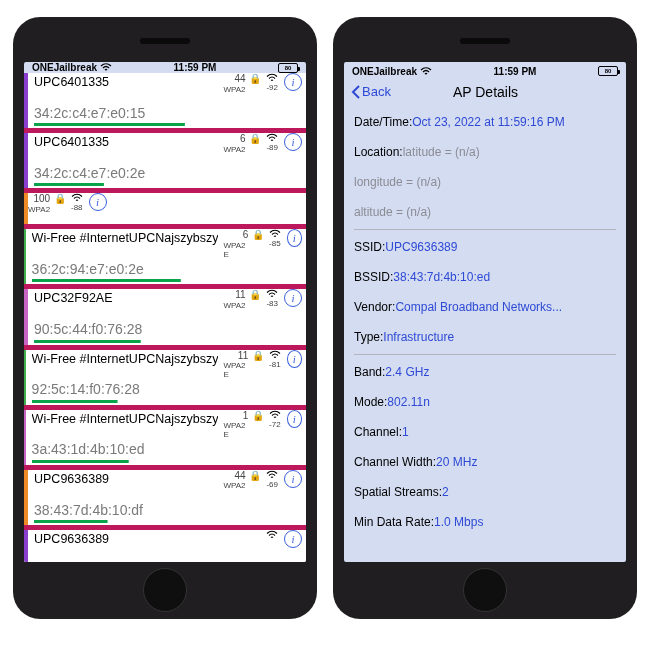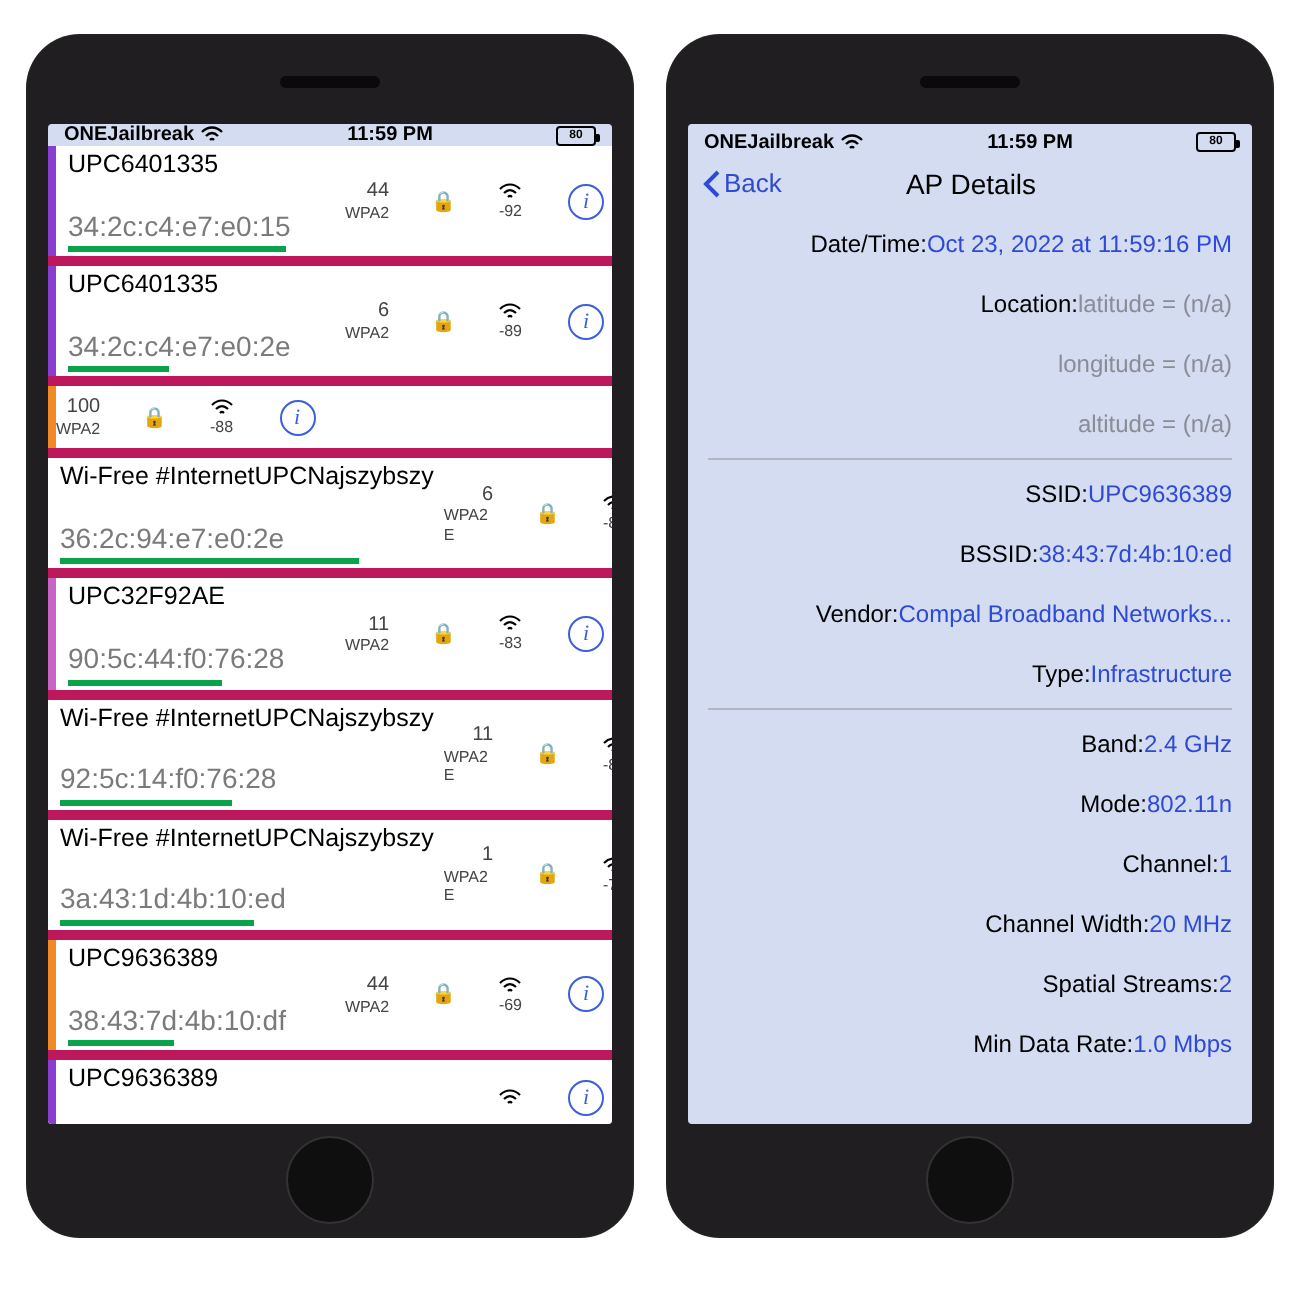--- a/index.html
+++ b/index.html
@@ -21,41 +21,41 @@
   .seg div+div{border-left:1px solid #3a5fdc}
   .seg .active{background:#3a5fdc;color:#fff}
   .gear{stroke:#3a5fdc;fill:none}
   .list{background:#fff;flex:0 0 auto}
   .row{display:flex;align-items:stretch;border-bottom:5px solid #be185d;min-height:36px}
   .stripe{width:4px}
   .rmain{flex:1;padding:3px 5px 2px 6px;position:relative}
   .ssid{font-size:12.5px;color:#000;line-height:1.1;white-space:nowrap;overflow:hidden;text-overflow:ellipsis}
   .bssid{font-size:14px;color:#7a7a7a;line-height:1.1;margin-top:16px}
   .bar{height:3px;margin-top:2px;background:linear-gradient(#0aa34a,#0aa34a) left/var(--w,50%) 100% no-repeat}
-  .rmeta{display:flex;align-items:center;gap:21px;padding-right:4px}
+  .rmeta{display:flex;gap:4px;padding-right:4px}
   .metacol{display:flex;flex-direction:column;align-items:flex-end;font-size:8px;color:#444;line-height:1.15}
   .metacol .ch{font-size:10px}
   .iconcol{display:flex;flex-direction:column;align-items:center;font-size:10px;gap:1px}
   .wifi-ic{width:12px;height:10px}
   .info{width:18px;height:18px;border:1.5px solid #3a5fdc;border-radius:50%;color:#3a5fdc;font-size:11px;font-style:italic;font-family:Georgia,serif;display:flex;align-items:center;justify-content:center;margin-left:2px}
 
   .chartzone{background:#d3dcf0;padding:4px 2px 0 2px}
   .charttitle{text-align:center;font-size:10px;color:#333;margin-bottom:12px}
   .chart{background:#5c5c5c;height:118px;border-radius:2px;position:relative;font-size:7px;color:#ccc}
   .ylab{position:absolute;left:2px}
   .xlabs{position:absolute;bottom:2px;left:22px;right:6px;display:flex;justify-content:space-between;font-size:7px}
   .clabel{position:absolute;font-size:6.5px;white-space:nowrap}
   svg.ov{position:absolute;inset:0}
 
   
   .navbar{display:flex;align-items:center;padding:4px 6px 8px 6px;position:relative}
   .back{color:#2e49d6;font-size:13px;display:flex;align-items:center}
   .navtitle{position:absolute;left:1px;right:0;text-align:center;font-size:14px;color:#000;pointer-events:none}
   .details{background:#d3dcf0;padding:0 10px}
-  .drow{display:flex;justify-content:flex-end;padding:8px 0;font-size:12px}
+  .drow{display:flex;justify-content:flex-start;padding:8px 0;font-size:12px}
   .dk{color:#000}
   .dv{color:#2e49d6;text-align:right;max-width:175px;white-space:nowrap;overflow:hidden;text-overflow:ellipsis}
   .dv.muted{color:#8c8c95}
   .sep{height:1px;background:#b4b4be;margin:2px 0}
 </style>
 </head>
 <body>
 
 <div class="stage">
 

